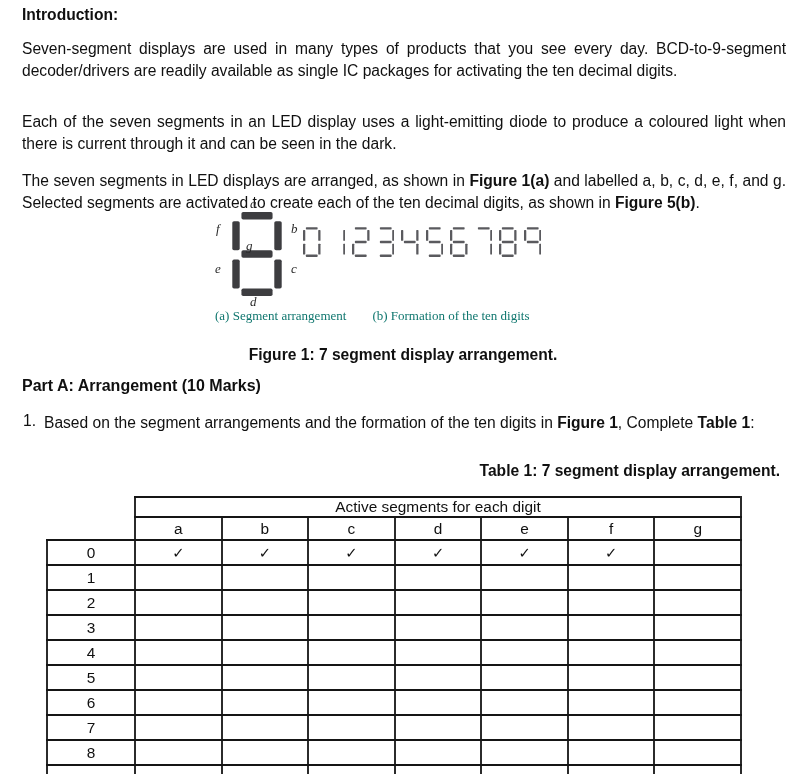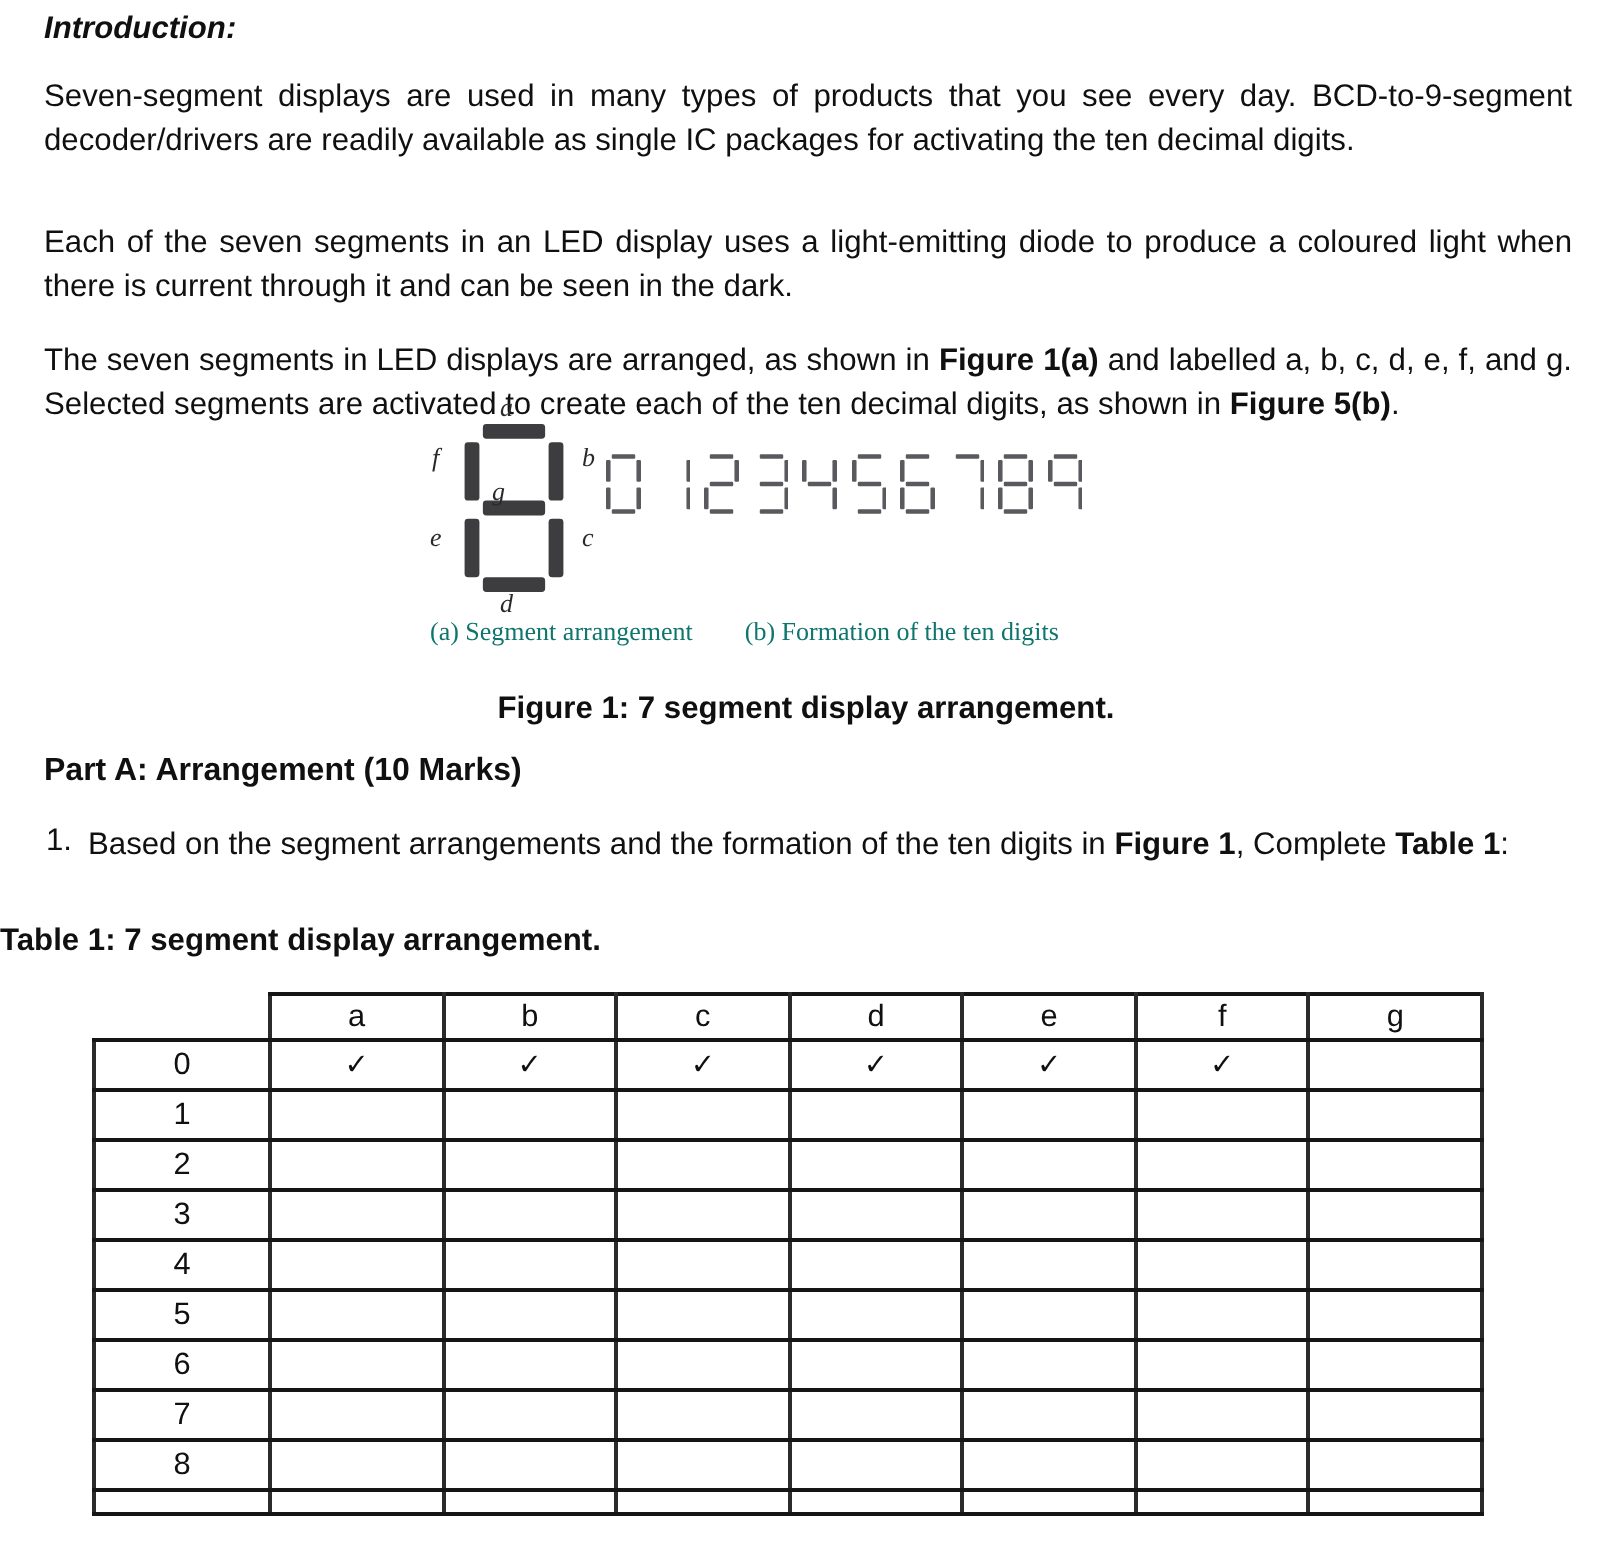--- a/index.html
+++ b/index.html
@@ -1,39 +1,39 @@
 <!DOCTYPE html>
 <html><head>
 <meta charset="utf-8">
 <style>
   html,body{margin:0;padding:0}
   body{width:806px;height:774px;overflow:hidden;background:#ffffff;position:relative;
        font-family:"Liberation Sans",sans-serif;color:#101010;}
   .page{position:absolute;left:0;top:0;width:806px;height:774px;}
-  .intro-heading{position:absolute;left:22px;top:6px;margin:0;font-size:15.6px;font-weight:700;font-style:italic;}
+  .intro-heading{position:absolute;left:22px;top:6px;margin:0;font-size:15.6px;font-weight:700;}
   .para{position:absolute;left:22px;width:764px;margin:0;font-size:15.6px;line-height:21.5px;
         text-align:justify;}
   .p1{top:38px}
   .p2{top:111px}
   .p3{top:170px}
   .fig{position:absolute;left:0;top:0;width:806px;height:0;}
   .bigseg{position:absolute;left:228px;top:212px;width:58px;height:84px;}
   .seglabel{position:absolute;font-family:"Liberation Serif",serif;font-style:italic;
             font-size:13px;color:#2a2a2a;line-height:13px;}
   .digitrow{position:absolute;left:303px;top:227px;display:flex;gap:7px;}
   .figcap{position:absolute;left:215px;top:308px;font-family:"Liberation Serif",serif;
           font-size:13px;color:#0f766e;white-space:nowrap;}
   .figcap .cap-b{margin-left:26px;}
   .figtitle{position:absolute;left:0;top:346px;width:806px;text-align:center;
             font-weight:700;font-size:15.6px;}
   .parta{position:absolute;left:22px;top:377px;font-weight:700;font-size:16px;}
   .itemnum{position:absolute;left:23px;top:412px;font-size:15.6px;}
   .itemtext{position:absolute;left:44px;top:412px;width:742px;font-size:15.6px;
             line-height:21.5px;text-align:justify;}
-  .tabletitle{position:absolute;left:0;top:462px;width:780px;text-align:left;
+  .tabletitle{position:absolute;left:0;top:462px;width:780px;text-align:right;
               font-weight:700;font-size:15.6px;}
   table.segtable{position:absolute;left:46px;top:496px;width:696px;
                  border-collapse:collapse;table-layout:fixed;}
   table.segtable td{padding:0;margin:0;text-align:center;vertical-align:middle;
                     font-size:15.4px;line-height:1;color:#101010;}
   td.nb{border:none;}
   td.bcell{border:2px solid #2b2b2b;border-top-color:#151515;border-bottom-color:#151515;}
   td.hspan{height:18px;font-size:15.6px;}
   td.colh{height:21px;}
   tr.drow td{height:23px;}
@@ -152,20 +152,24 @@
         <col>
         <col>
         <col>
         <col>
         <col>
         <col>
       </colgroup>
       <tbody>
         <tr>
           <td class="nb"></td>
+          <td class="bcell hspan" colspan="7">Active segments for each digit</td>
+        </tr>
+        <tr>
+          <td class="nb"></td>
           <td class="bcell colh">a</td>
           <td class="bcell colh">b</td>
           <td class="bcell colh">c</td>
           <td class="bcell colh">d</td>
           <td class="bcell colh">e</td>
           <td class="bcell colh">f</td>
           <td class="bcell colh">g</td>
         </tr>
         <tr class="drow">
           <td class="bcell dcell">0</td>

